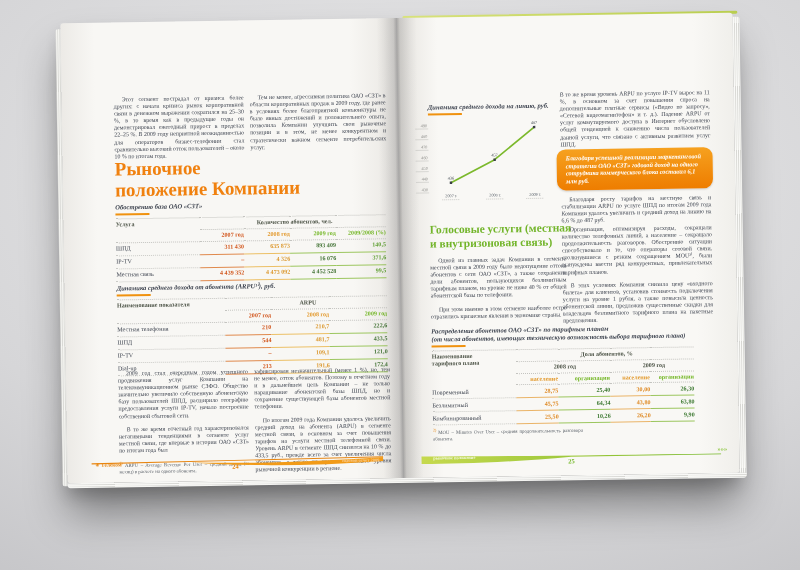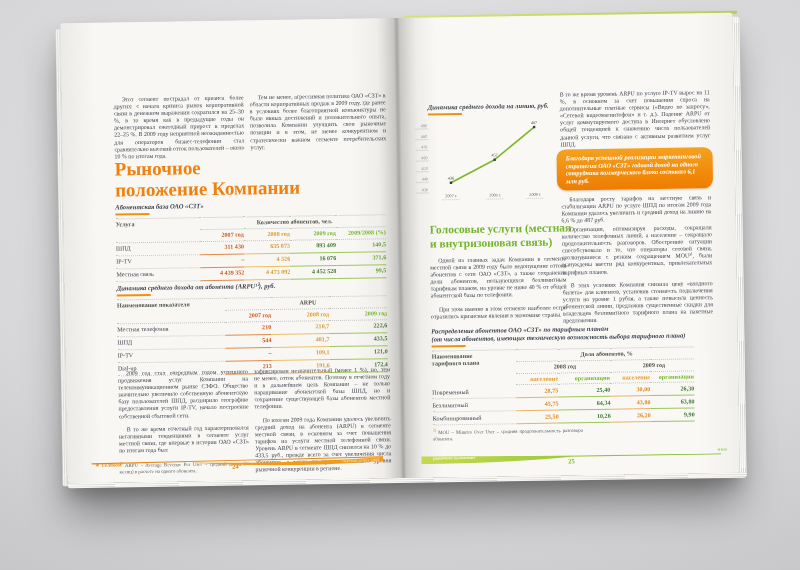--- a/index.html
+++ b/index.html
@@ -72,21 +72,21 @@
 
     <div class="pg pgL">
       <div class="p" style="left:52px;top:74px;width:130px">Этот сегмент пострадал от кризиса более других: с начала кризиса рынок корпоративной связи в денежном выражении сократился на 25–30 %, в то время как в предыдущие годы он демонстрировал ежегодный прирост в пределах 22–25 %. В 2009 году неприятной неожиданностью для операторов бизнес-телефонии стал сравнительно высокий отток пользователей – около 10 % по итогам года.</div>
       <div class="p" style="left:188px;top:74px;width:136px">Тем не менее, агрессивная политика ОАО «СЗТ» в области корпоративных продаж в 2009 году, где ранее в условиях более благоприятной конъюнктуры не было явных достижений и положительного опыта, позволила Компании улучшить свои рыночные позиции и в этом, не менее конкурентном и стратегически важном сегменте потребительских услуг.</div>
 
       <div class="h1o" style="left:52px;top:136px">
         <div>Рыночное</div>
         <div>положение Компании</div>
       </div>
 
-      <div class="tt" style="left:52px;top:181px">Абонентская база ОАО «СЗТ»</div>
+      <div class="tt" style="left:52px;top:181px">Обострению база ОАО «СЗТ»</div>
       <div class="trule" style="left:52px;top:191px"></div>
 
       <table class="rt" style="left:52px;top:196px;width:270px">
         <colgroup>
             <col style="width:84px">
             <col style="width:44px">
             <col style="width:46px">
             <col style="width:46px">
             <col style="width:50px">
           </colgroup>

